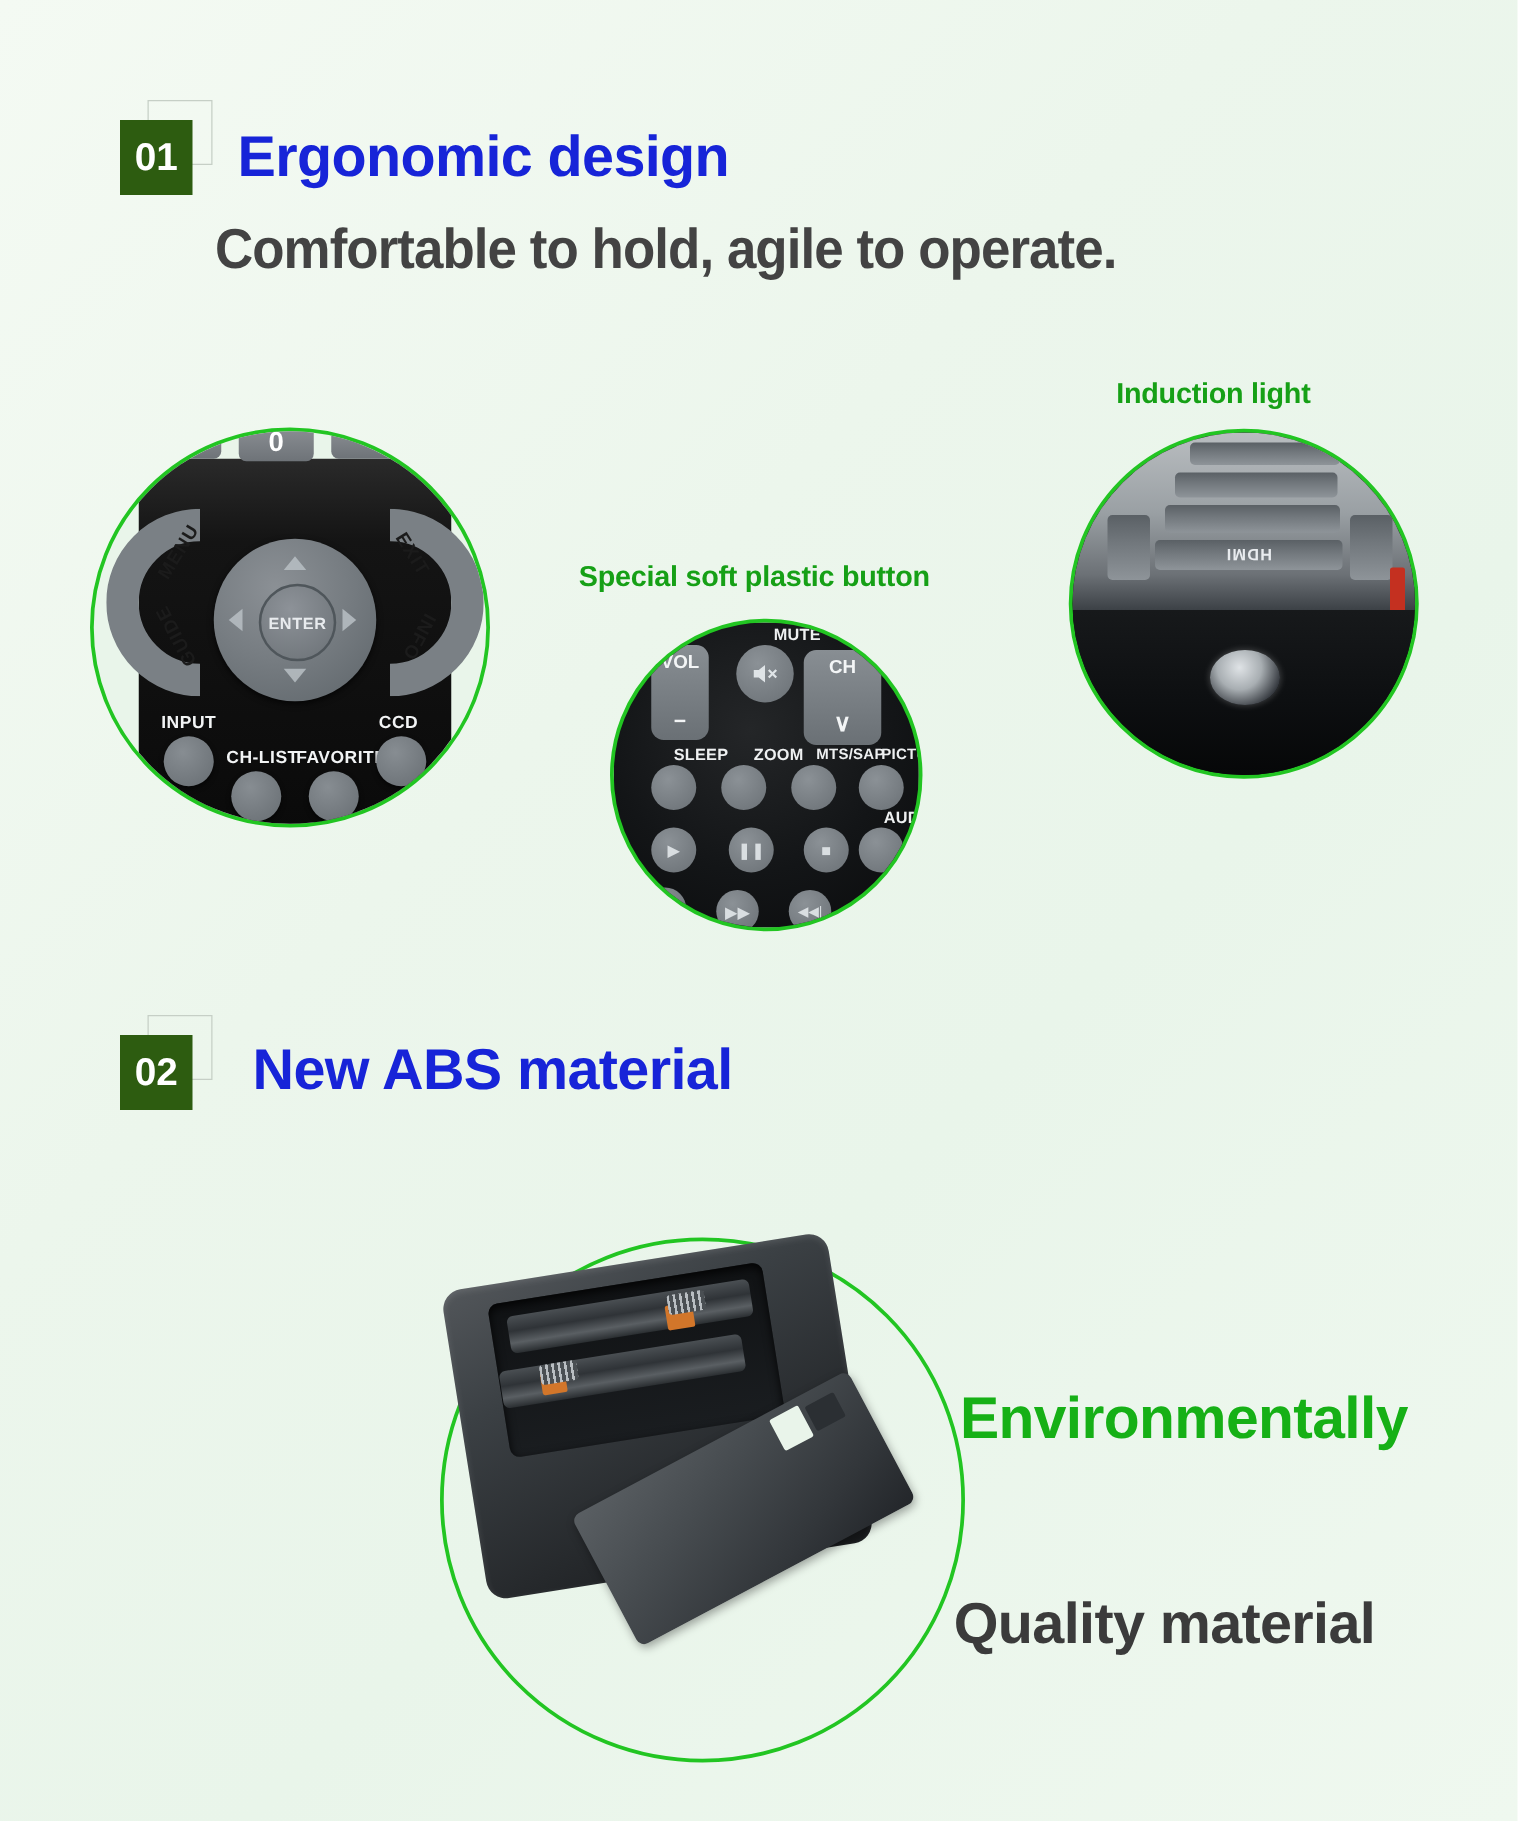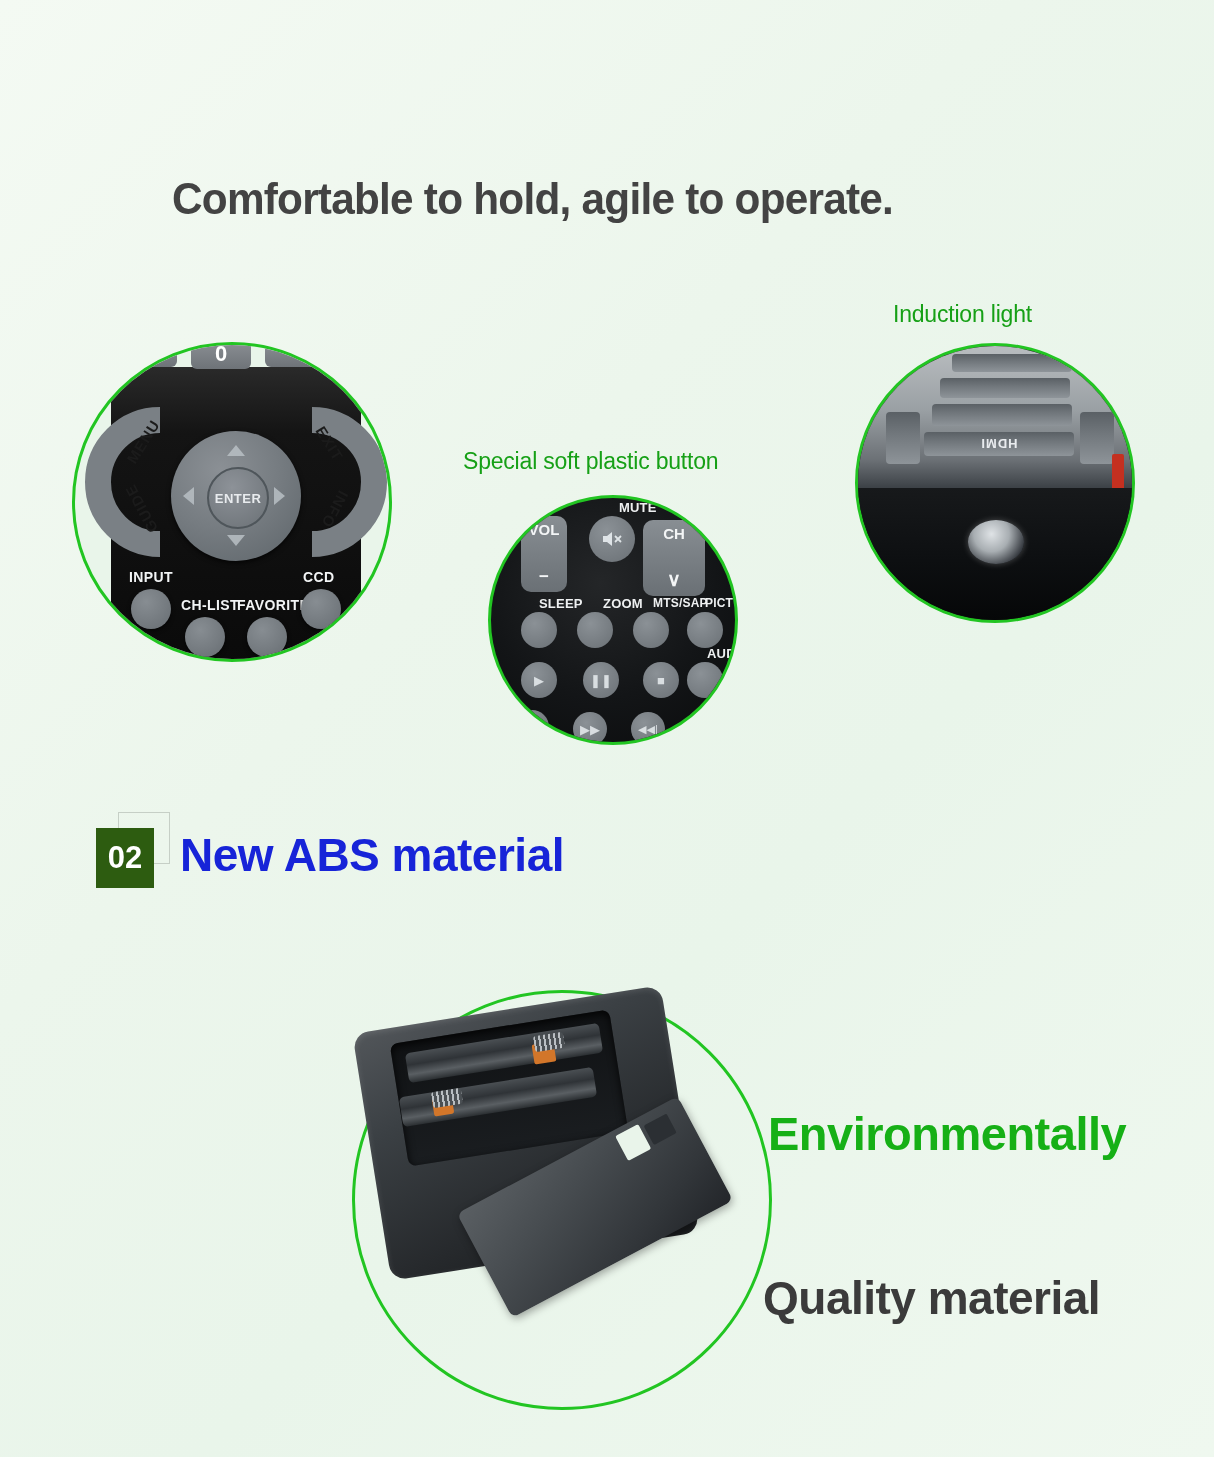--- a/index.html
+++ b/index.html
@@ -29,21 +29,21 @@
   }
   .sec-sub{
     position:absolute;color:#434343;font-size:45px;font-weight:bold;
     line-height:1;letter-spacing:-0.8px;white-space:nowrap;
     font-family:"Liberation Sans Narrow","Liberation Sans",sans-serif;
     transform:scaleX(0.94);transform-origin:left center;
   }
 
   
   .callout{
-    position:absolute;color:#16a016;font-weight:normal;font-size:23px;
+    position:absolute;color:#16a016;font-weight:bold;font-size:23px;
     white-space:nowrap;letter-spacing:-0.2px;
   }
 
   
   .circle{
     position:absolute;border-radius:50%;
     border:3px solid #22c522;box-sizing:border-box;overflow:hidden;
     background:#0d0d0d;
   }
   .circle-open{ 
@@ -162,20 +162,27 @@
   .feat{position:absolute;font-weight:bold;white-space:nowrap;line-height:1;margin-top:30px;}
   .feat-green{color:#16b016;font-size:47px;letter-spacing:-0.5px;}
   .feat-red{color:#e83a4a;font-size:46px;letter-spacing:-0.5px;}
   .feat-dark{color:#3b3b3b;font-size:46px;letter-spacing:-0.5px;}
 </style>
 </head>
 <body>
 
 <div class="page">
 
+  <div class="sec-head" style="left:96px;top:92px;">
+    <div class="badge-wrap">
+      <div class="badge-ghost"></div>
+      <div class="badge-solid">01</div>
+    </div>
+    <div class="sec-title" style="margin-left:22px;margin-top:10px;">Ergonomic design</div>
+  </div>
   <div class="sec-sub" style="left:172px;top:176px;">Comfortable to hold, agile to operate.</div>
 
   <div class="callout" style="left:893px;top:301px;">Induction light</div>
 
   <div class="callout" style="left:463px;top:448px;">Special soft plastic button</div>
 
   <div class="circle" style="left:72px;top:342px;width:320px;height:320px;background:#e9f5ea;">
 
     <div class="rc-body" style="left:36px;top:22px;width:250px;height:300px;border-radius:16px;"></div>
 
@@ -284,21 +291,21 @@
 
     <div class="ind-bottom"></div>
     <div class="ind-led" style="left:110px;top:174px;width:56px;height:44px;"></div>
   </div>
 
   <div class="sec-head" style="left:96px;top:824px;">
     <div class="badge-wrap">
       <div class="badge-ghost"></div>
       <div class="badge-solid">02</div>
     </div>
-    <div class="sec-title" style="margin-left:12px;margin-top:8px;">New ABS material</div>
+    <div class="sec-title" style="margin-left:34px;margin-top:8px;">New ABS material</div>
   </div>
 
   <div class="circle-open" style="left:352px;top:990px;width:420px;height:420px;"></div>
 
   <div class="bat-shell" style="left:370px;top:1008px;width:312px;height:250px;"></div>
   <div class="bat-well" style="left:398px;top:1026px;width:222px;height:124px;transform:rotate(-9deg);"></div>
   <div class="cell" style="left:406px;top:1038px;width:196px;height:30px;transform:rotate(-9deg);"></div>
   <div class="cell" style="left:400px;top:1082px;width:196px;height:30px;transform:rotate(-9deg);"></div>
   <div class="cell-pos" style="left:533px;top:1043px;width:22px;height:20px;transform:rotate(-9deg);"></div>
   <div class="cell-pos" style="left:433px;top:1097px;width:20px;height:18px;transform:rotate(-9deg);"></div>

